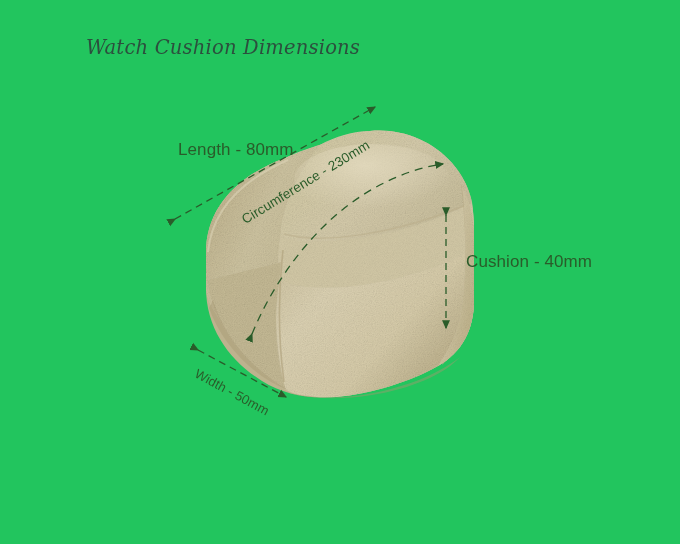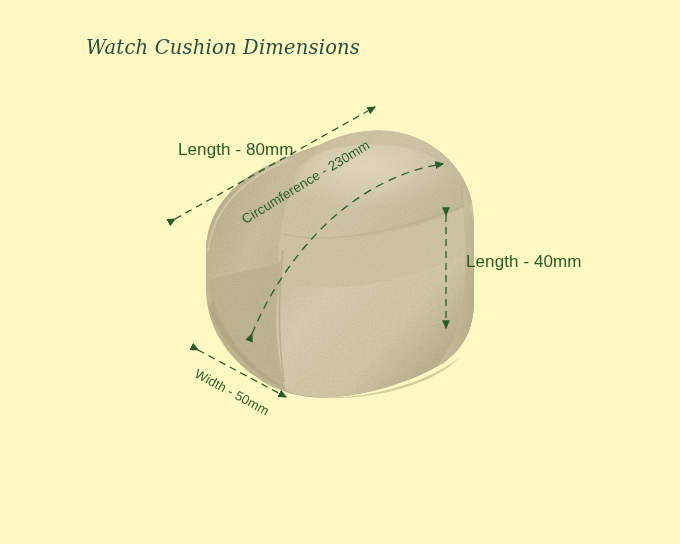--- a/index.html
+++ b/index.html
@@ -13,21 +13,21 @@
     position: relative;
     overflow: hidden;
     font-family: "Liberation Sans", sans-serif;
   }
 
   #stage {
     position: absolute;
     left: 0; top: 0;
     width: 680px;
     height: 544px;
-    background: #fef9c3;
+    background: #22c55e;
   }
 
   
   .title {
     position: absolute;
     left: 86px;
     top: 36px;
     font-family: "DejaVu Serif", serif;
     font-style: italic;
     font-size: 19.5px;
@@ -252,17 +252,17 @@
 
     <g>
       <line x1="198" y1="350" x2="286" y2="397" stroke="#2a5c2a" stroke-width="1.3" stroke-dasharray="7 5" marker-start="url(#arrTail)" marker-end="url(#arrHead)"></line>
     </g>
   </svg>
 
   <div class="dim-label label-length">Length - 80mm</div>
 
   <div class="dim-label label-circ">Circumference - 230mm</div>
 
-  <div class="dim-label label-height">Length - 40mm</div>
+  <div class="dim-label label-height">Cushion - 40mm</div>
 
   <div class="dim-label label-width">Width - 50mm</div>
 
 </div>
 
 </body></html>

